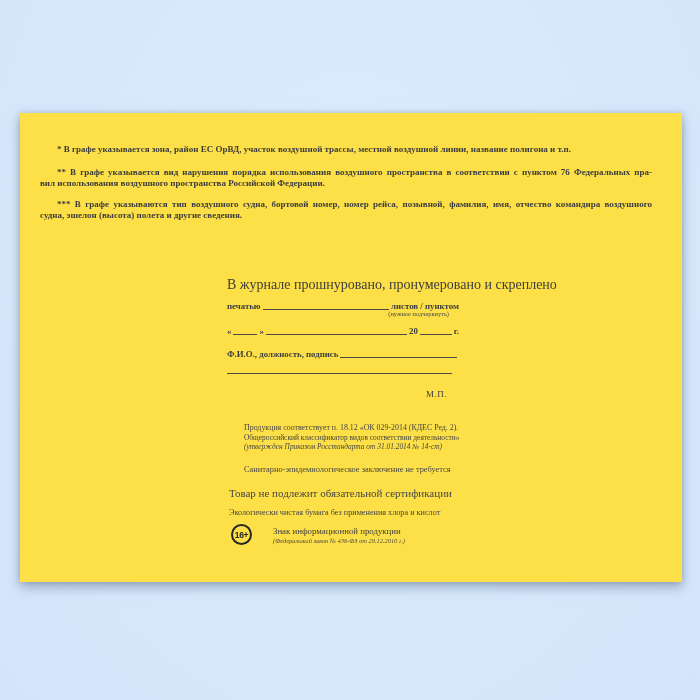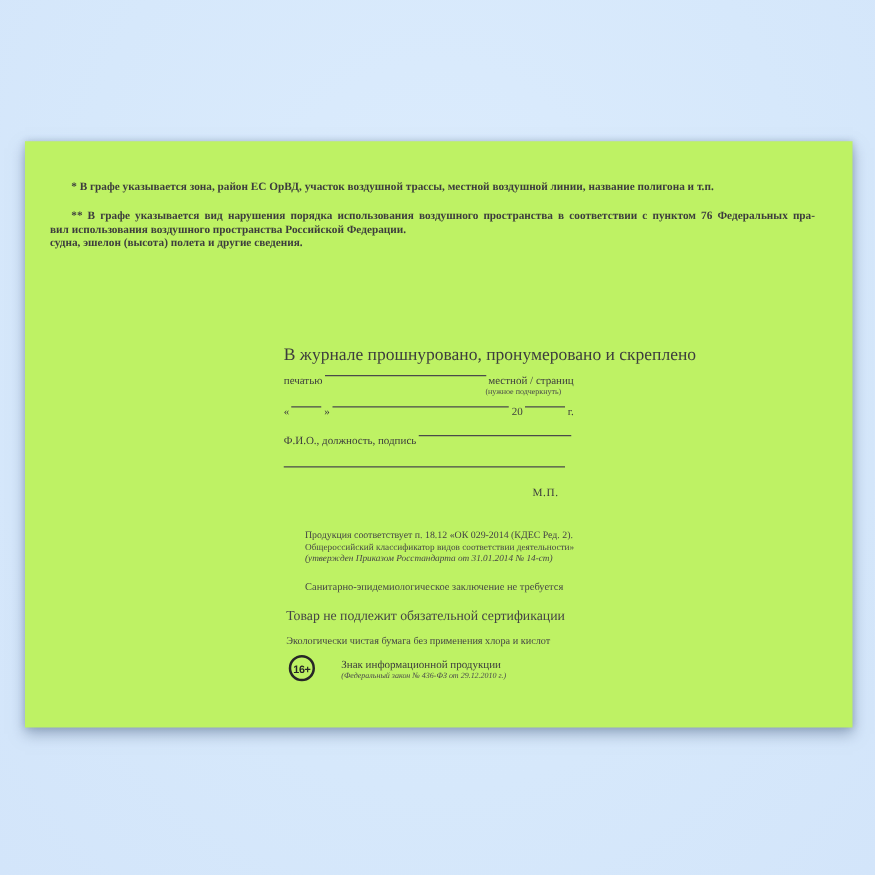--- a/index.html
+++ b/index.html
@@ -13,21 +13,21 @@
     font-family: "Liberation Serif", "DejaVu Serif", serif;
   }
   .backdrop {
     position: absolute; inset: 0;
     background: radial-gradient(ellipse at 50% 35%, #dcecfd 0%, #d6e8fb 60%, #d3e5fa 100%);
   }
   .paper {
     position: absolute;
     left: 20px; top: 113px;
     width: 662px; height: 469px;
-    background: #bef264;
+    background: #fde047;
     box-shadow: 0 5px 11px rgba(96,118,149,0.55), 0 0 5px rgba(96,118,149,0.30);
   }
 
   
   .footnotes {
     position: absolute;
     left: 20px; top: 31px;
     width: 612px;
     color: #3d3d3d;
     font-weight: bold;
@@ -38,23 +38,23 @@
   .jl { text-align: justify; text-align-last: justify; }
   .ind { text-indent: 17px; }
   .gap12 { margin-top: 12px; }
   .gap10 { margin-top: 10px; }
 
   
   .mid { color: #3d3d3d; font-weight: normal; font-size: 14px; }
   .mrow {
     position: absolute;
     left: 207px; width: 232px;
-    display: flex; align-items: flex-start;
+    display: flex; align-items: flex-end;
     height: 12px;
-    color: #3d3d3d; font-weight: normal; font-size: 8.8px;
+    color: #3d3d3d; font-weight: bold; font-size: 8.8px;
   }
   .mrow .txt { white-space: nowrap; }
   .fill {
     flex: 1 1 auto;
     border-bottom: 1px solid #4a4a4a;
     margin: 0 2px 1px 2px;
     height: 1px;
   }
   .fill.fw24 { flex: 0 0 24px; }
   .fill.fw32 { flex: 0 0 32px; }
@@ -102,29 +102,30 @@
 <body>
 
 <div class="backdrop"></div>
 
 <div class="paper">
 
   <div class="footnotes">
     <div class="fnline ind">* В графе указывается зона, район ЕС ОрВД, участок воздушной трассы, местной воздушной линии, название полигона и т.п.</div>
     <div class="fnline ind jl gap12">** В графе указывается вид нарушения порядка использования воздушного пространства в соответствии с пунктом 76 Федеральных пра-</div>
     <div class="fnline">вил использования воздушного пространства Российской Федерации.</div>
+    <div class="fnline ind jl gap10">*** В графе указываются тип воздушного судна, бортовой номер, номер рейса, позывной, фамилия, имя, отчество командира воздушного</div>
     <div class="fnline">судна, эшелон (высота) полета и другие сведения.</div>
   </div>
 
   <div class="mid bind-title">В журнале прошнуровано, пронумеровано и скреплено</div>
 
   <div class="mrow" style="top:186px;">
     <span class="txt">печатью</span>
     <span class="fill"></span>
-    <span class="txt">местной / страниц</span>
+    <span class="txt">листов / пунктом</span>
   </div>
 
   <div class="note-row">(нужное подчеркнуть)</div>
 
   <div class="mrow" style="top:211px;">
     <span class="txt">«</span>
     <span class="fill fw24"></span>
     <span class="txt">»</span>
     <span class="fill"></span>
     <span class="txt">20</span>

